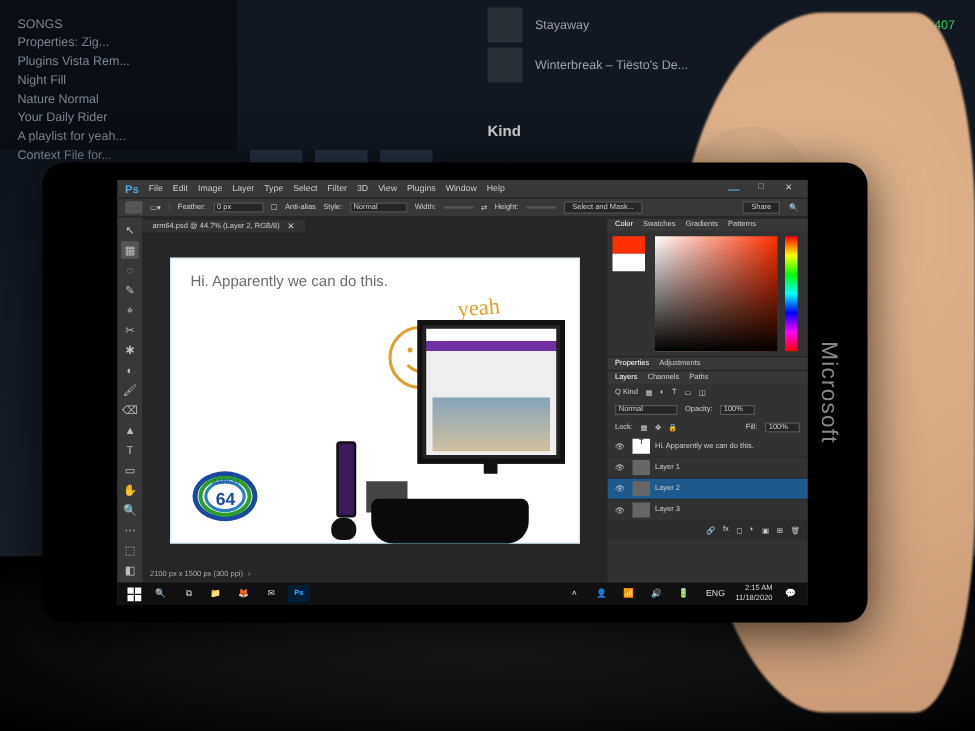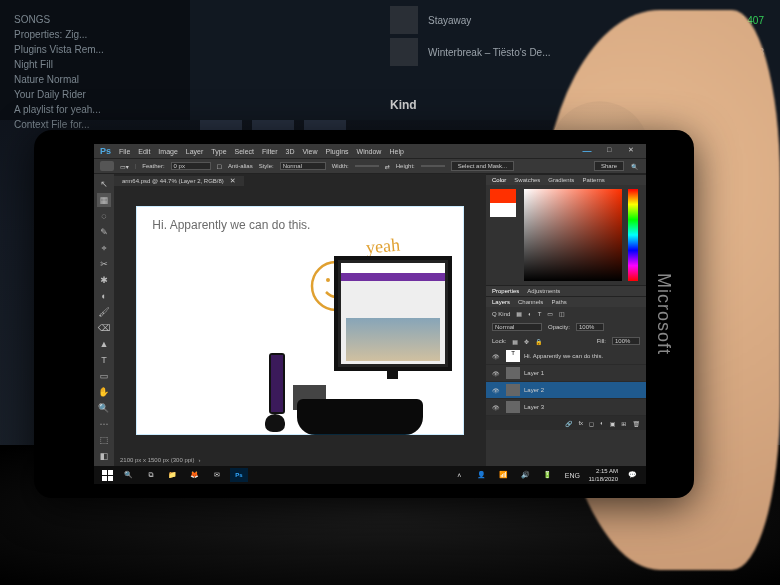--- a/index.html
+++ b/index.html
@@ -220,20 +220,27 @@
               <div class="hdr-text">Hi. Apparently we can do this.</div>
               <div class="yeah">yeah</div>
               <div class="smiley">
                 <svg viewBox="0 0 60 60">
                     <circle cx="30" cy="30" r="24" fill="none" stroke="#e0a030" stroke-width="2.5"></circle>
                     <circle cx="22" cy="24" r="2" fill="#e0a030"></circle>
                     <circle cx="36" cy="24" r="2" fill="#e0a030"></circle>
                     <path d="M20 36 Q30 46 40 36" fill="none" stroke="#e0a030" stroke-width="2.5"></path>
                   </svg>
               </div>
+              <div class="aarch">
+                <div class="ring"></div>
+                  <div class="ring r2"></div>
+                  <div class="ring r3"></div>
+                <div class="lbl1">AARCH</div>
+                <div class="lbl2">64</div>
+              </div>
               <div class="desk">
                 <div class="monitor">
                     <div class="scr"></div>
                     <div class="photo"></div>
                   </div>
                 <div class="dock"></div>
                 <div class="phone-mini"></div>
                 <div class="kbd"></div>
                 <div class="mouse"></div>
               </div>

